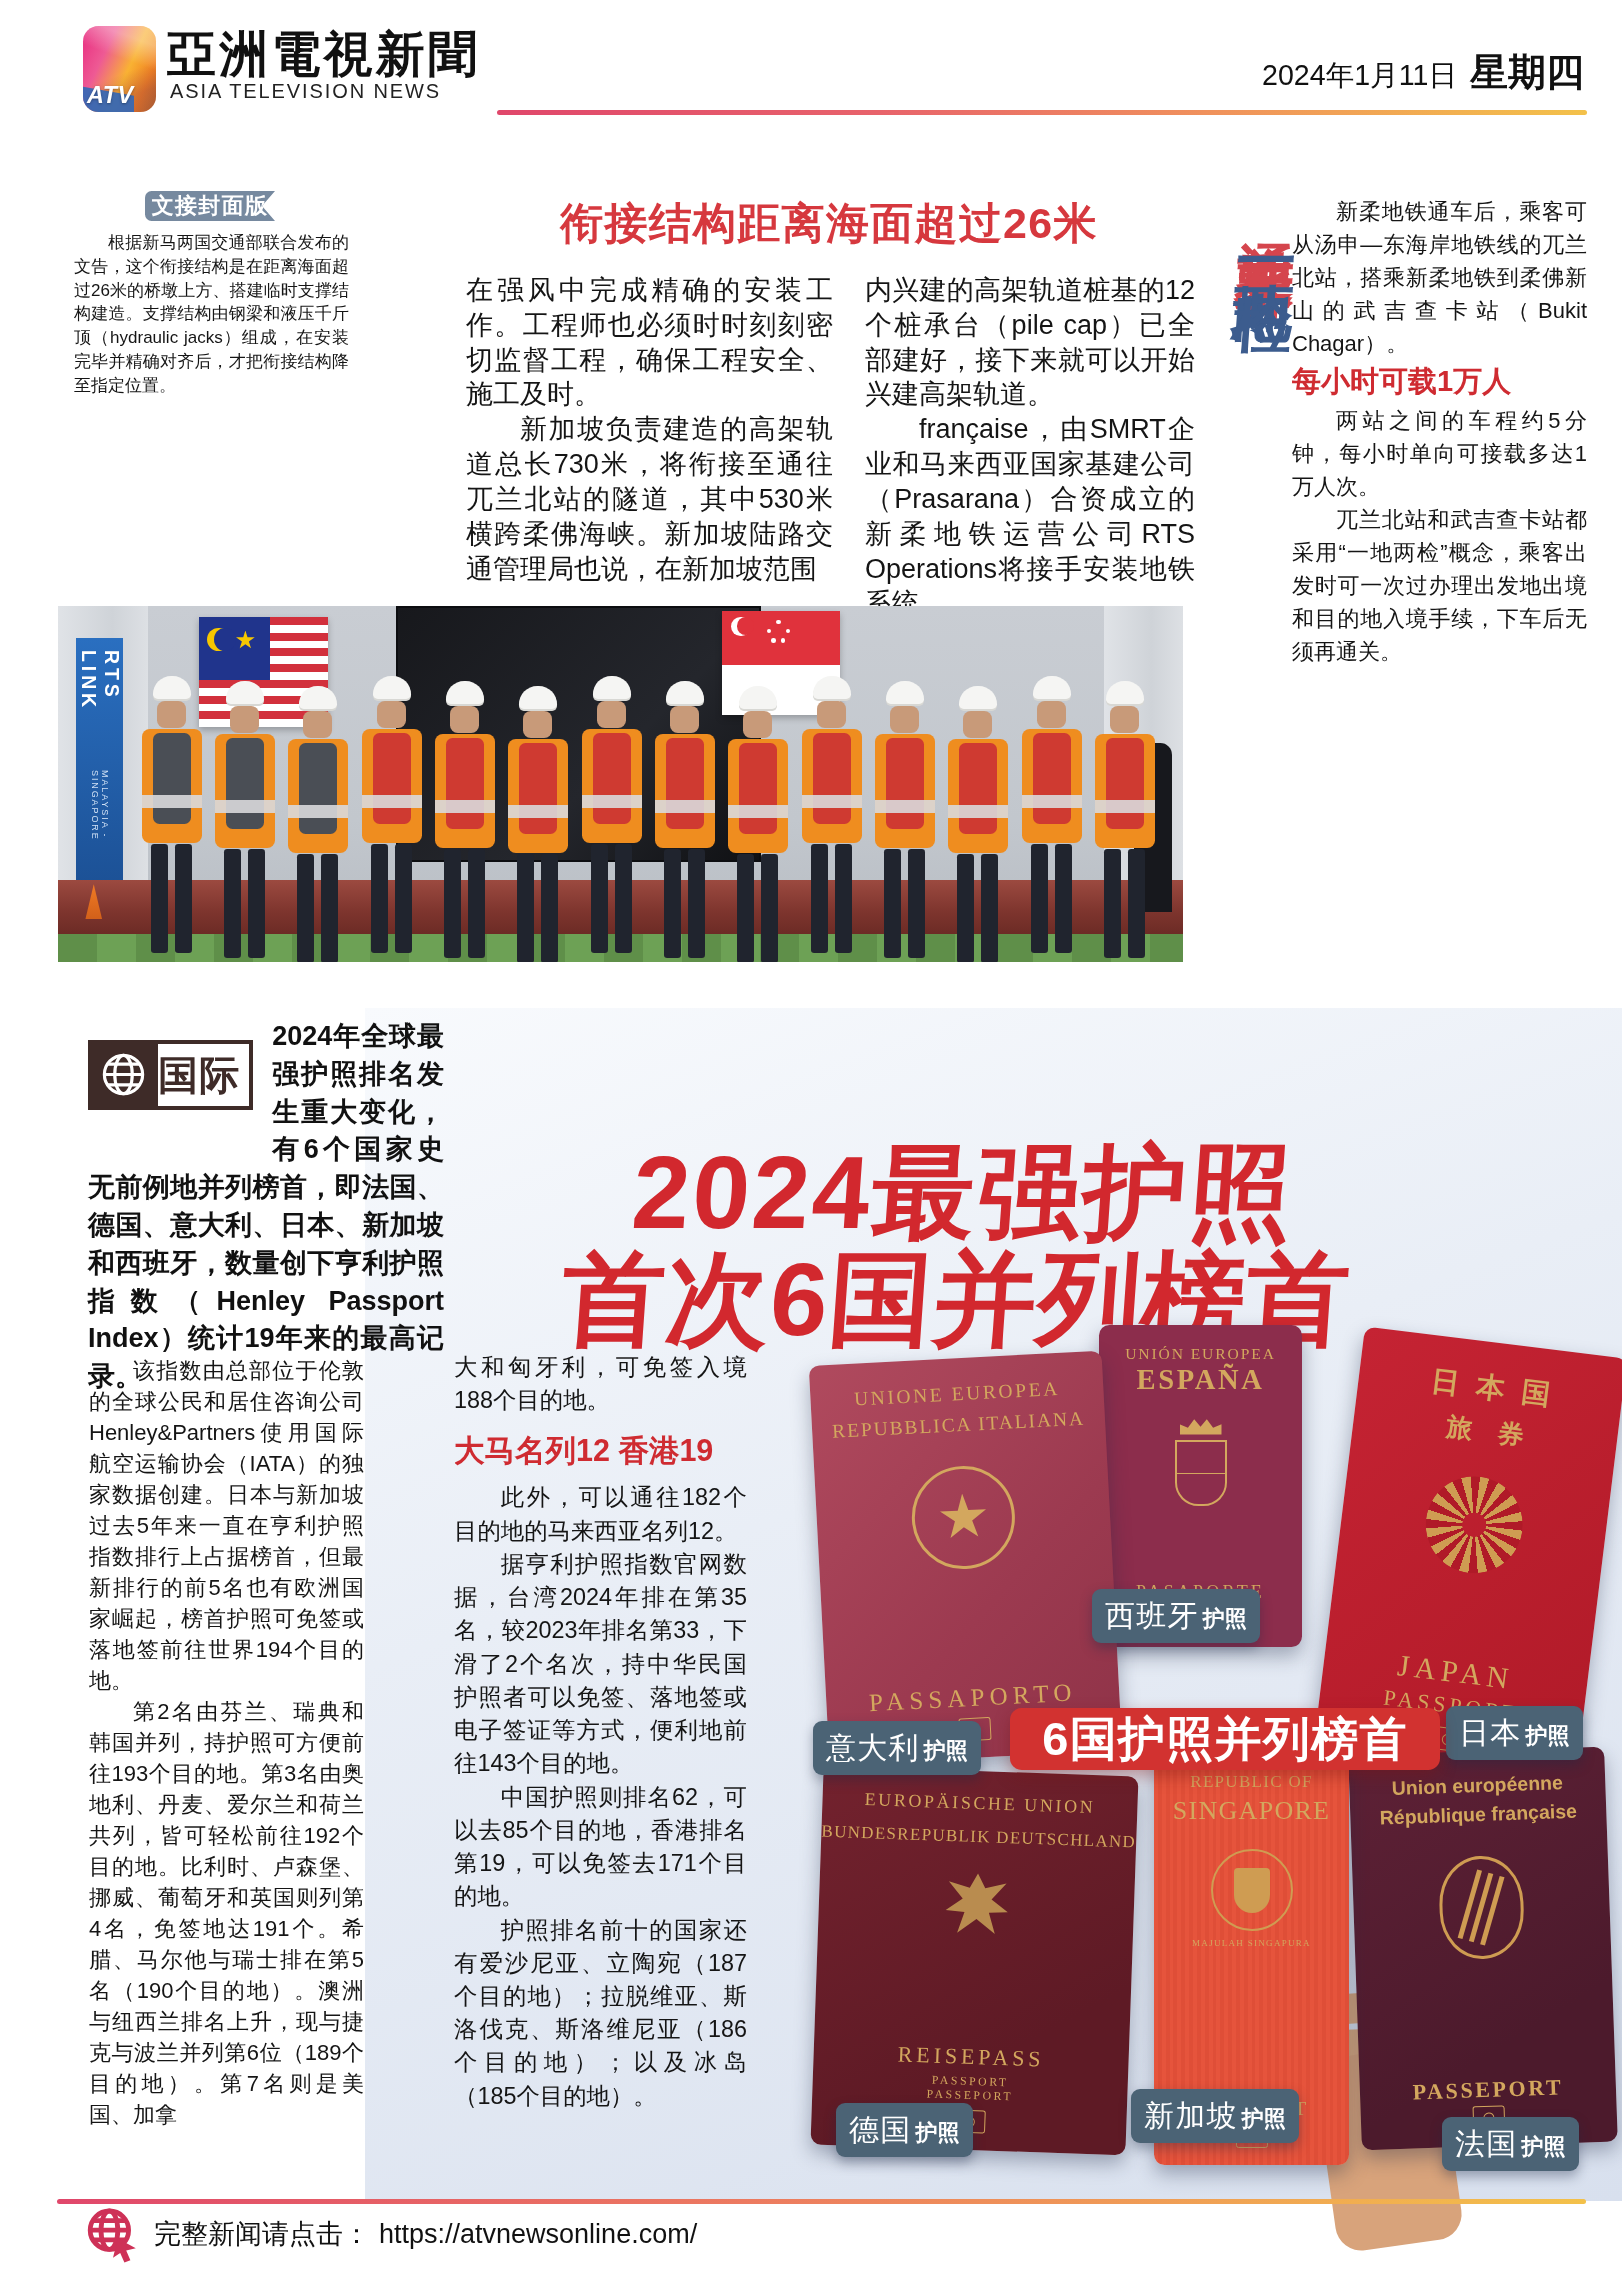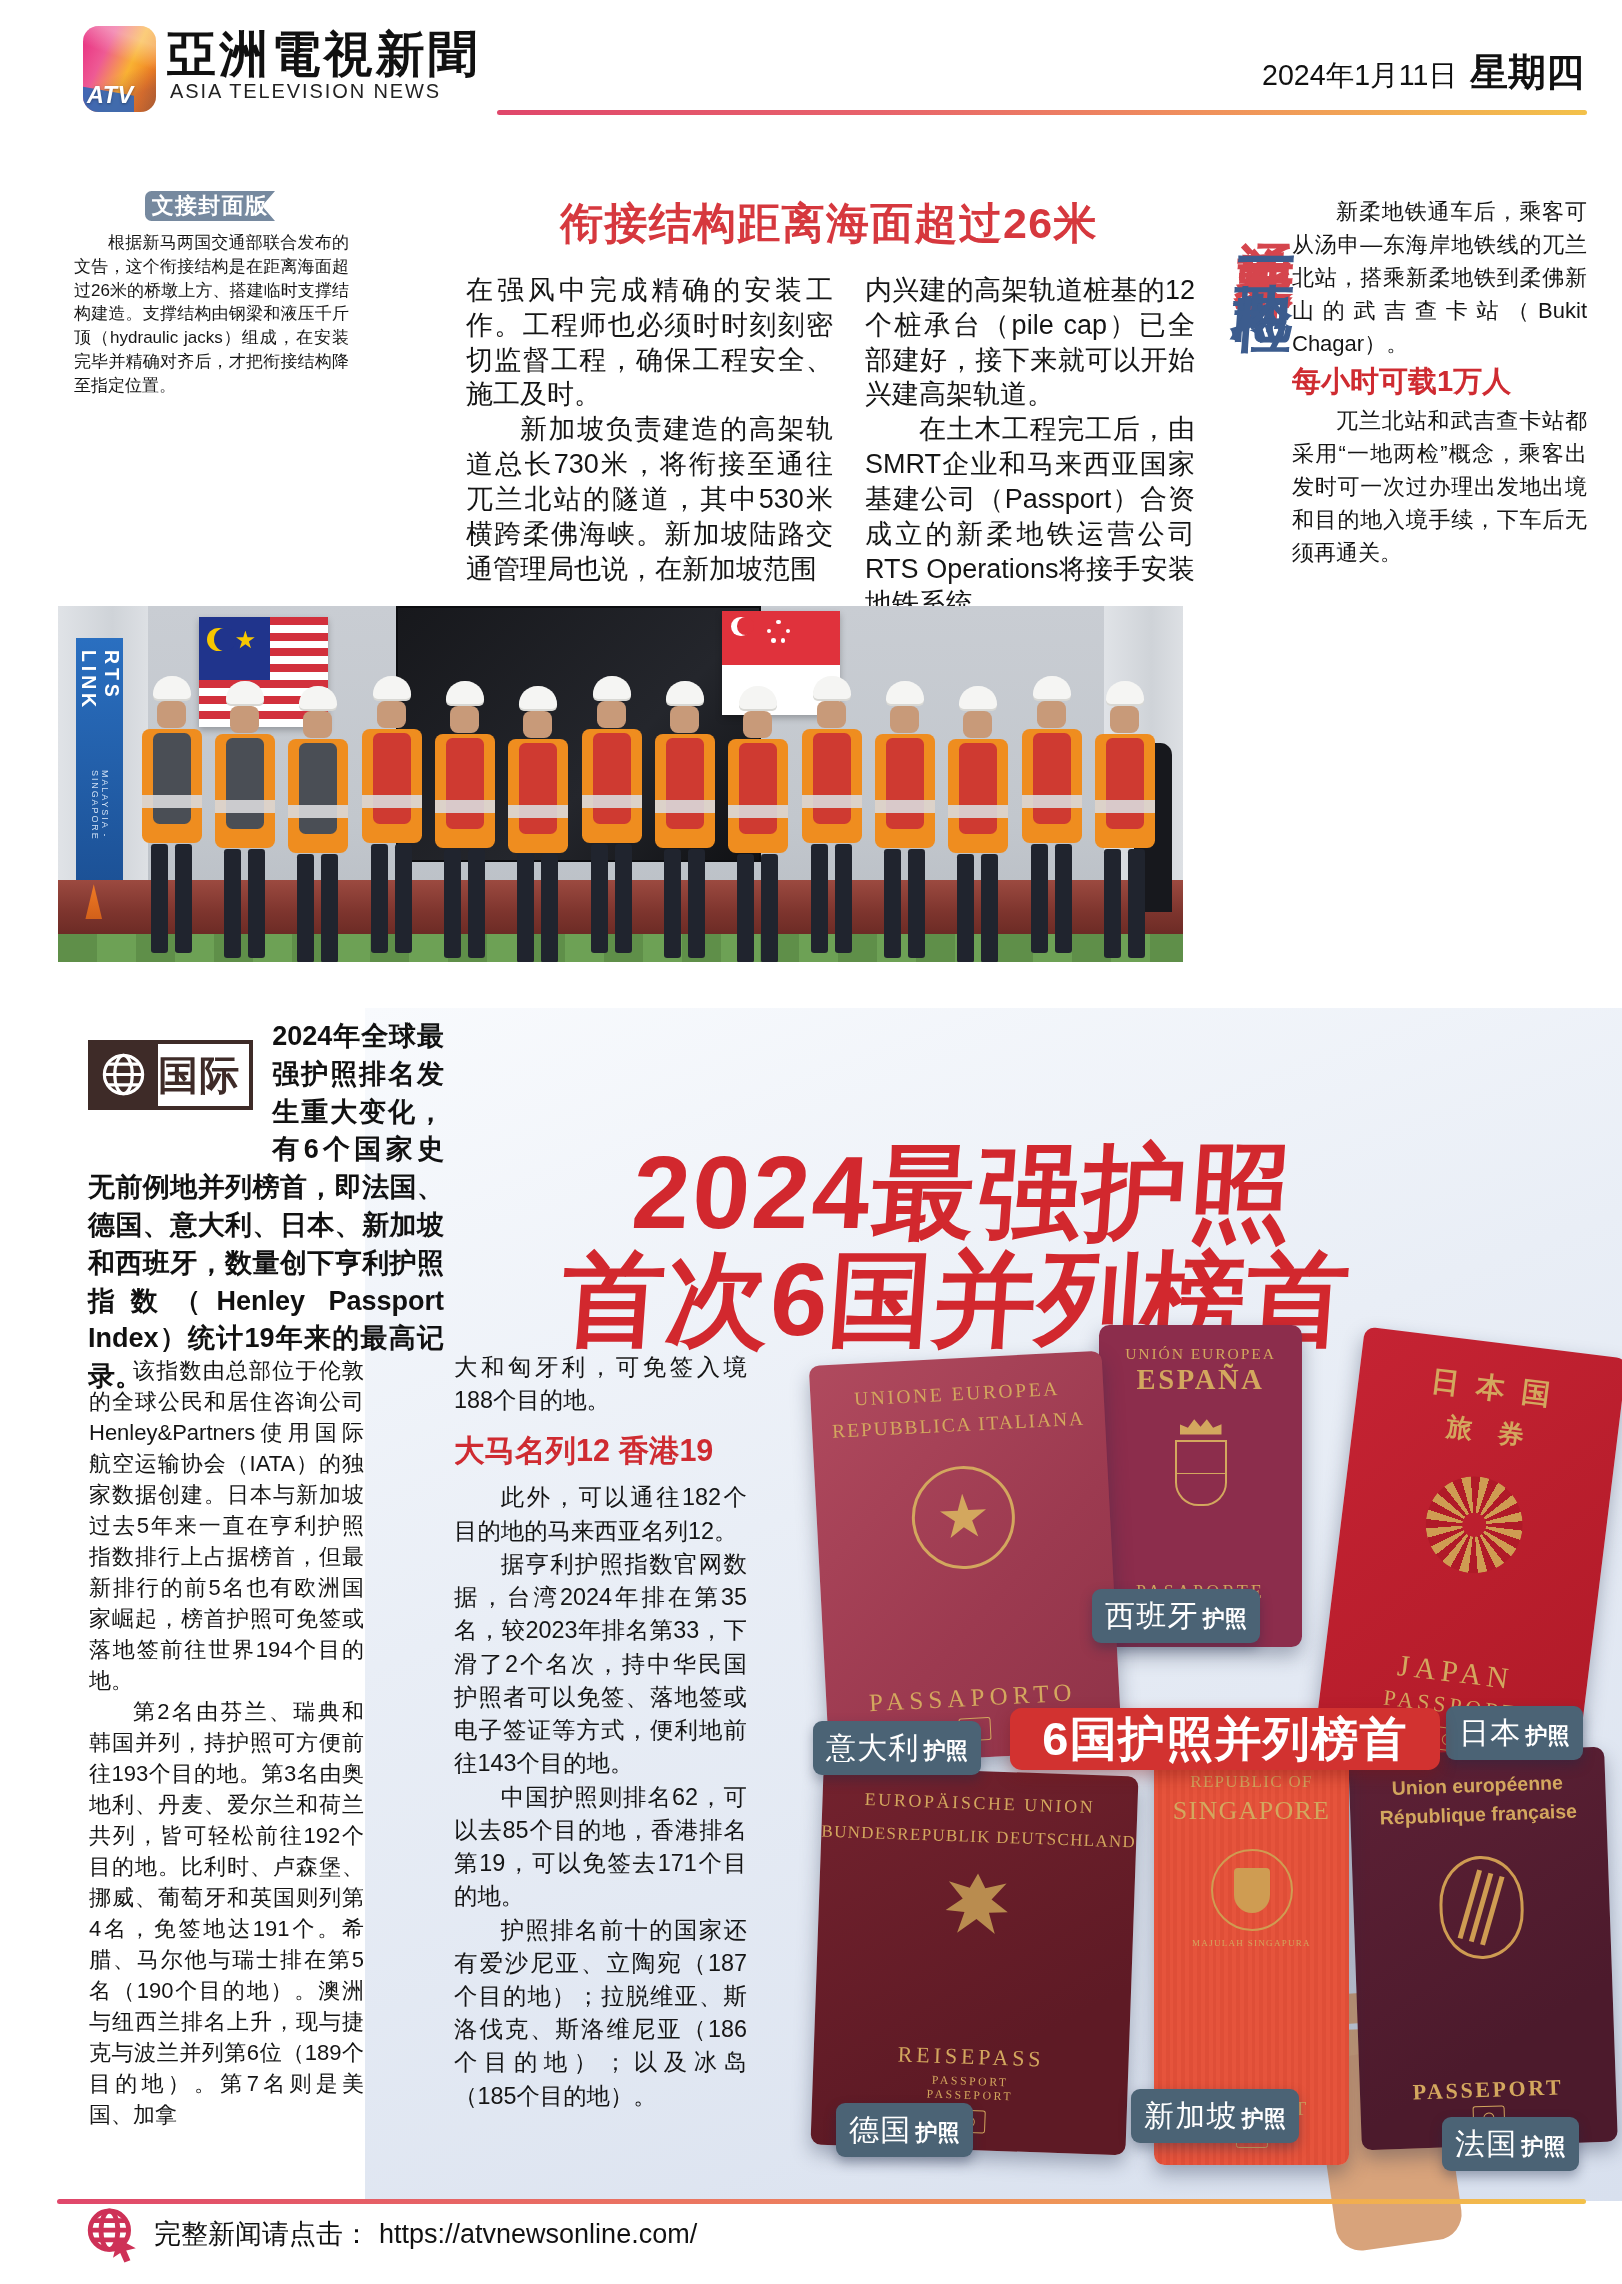--- a/index.html
+++ b/index.html
@@ -220,29 +220,30 @@
   <div class="abs bodytext" id="a1-col1">
     <p class="ind">根据新马两国交通部联合发布的文告，这个衔接结构是在距离海面超过26米的桥墩上方、搭建临时支撑结构建造。支撑结构由钢梁和液压千斤顶（hydraulic jacks）组成，在安装完毕并精确对齐后，才把衔接结构降至指定位置。</p>
   </div>
   <div class="abs" id="a1-headline">衔接结构距离海面超过26米</div>
   <div class="abs bodytext" id="a1-col2">
     <p>在强风中完成精确的安装工作。工程师也必须时时刻刻密切监督工程，确保工程安全、施工及时。</p>
     <p class="ind">新加坡负责建造的高架轨道总长730米，将衔接至通往兀兰北站的隧道，其中530米横跨柔佛海峡。新加坡陆路交通管理局也说，在新加坡范围</p>
   </div>
   <div class="abs bodytext" id="a1-col3">
     <p>内兴建的高架轨道桩基的12个桩承台（pile cap）已全部建好，接下来就可以开始兴建高架轨道。</p>
-    <p class="ind">在土木工程完工后，由SMRT企业和马来西亚国家基建公司（Passport）合资成立的新柔地铁运营公司RTS Operations将接手安装地铁系统。</p>
+    <p class="ind">française，由SMRT企业和马来西亚国家基建公司（Prasarana）合资成立的新柔地铁运营公司RTS Operations将接手安装地铁系统。</p>
   </div>
   <div class="abs" id="a1-vertical">
     <span class="vred">通关乘客</span>
     <span class="vblue">一地两检</span>
   </div>
   <div class="abs bodytext" id="a1-right">
     <p class="ind">新柔地铁通车后，乘客可从汤申—东海岸地铁线的兀兰北站，搭乘新柔地铁到柔佛新山的武吉查卡站（Bukit Chagar）。</p>
     <p class="red-subhead">每小时可载1万人</p>
+    <p class="ind">两站之间的车程约5分钟，每小时单向可接载多达1万人次。</p>
     <p class="ind">兀兰北站和武吉查卡站都采用“一地两检”概念，乘客出发时可一次过办理出发地出境和目的地入境手续，下车后无须再通关。</p>
   </div>
 
   <div class="abs" id="photo">
     <div class="pillar" id="pillar-l"></div>
     <div class="pillar" id="pillar-r"></div>
     <div id="led-screen"></div>
     <div id="flag-my">
       <div class="canton">
         <div class="crescent">

